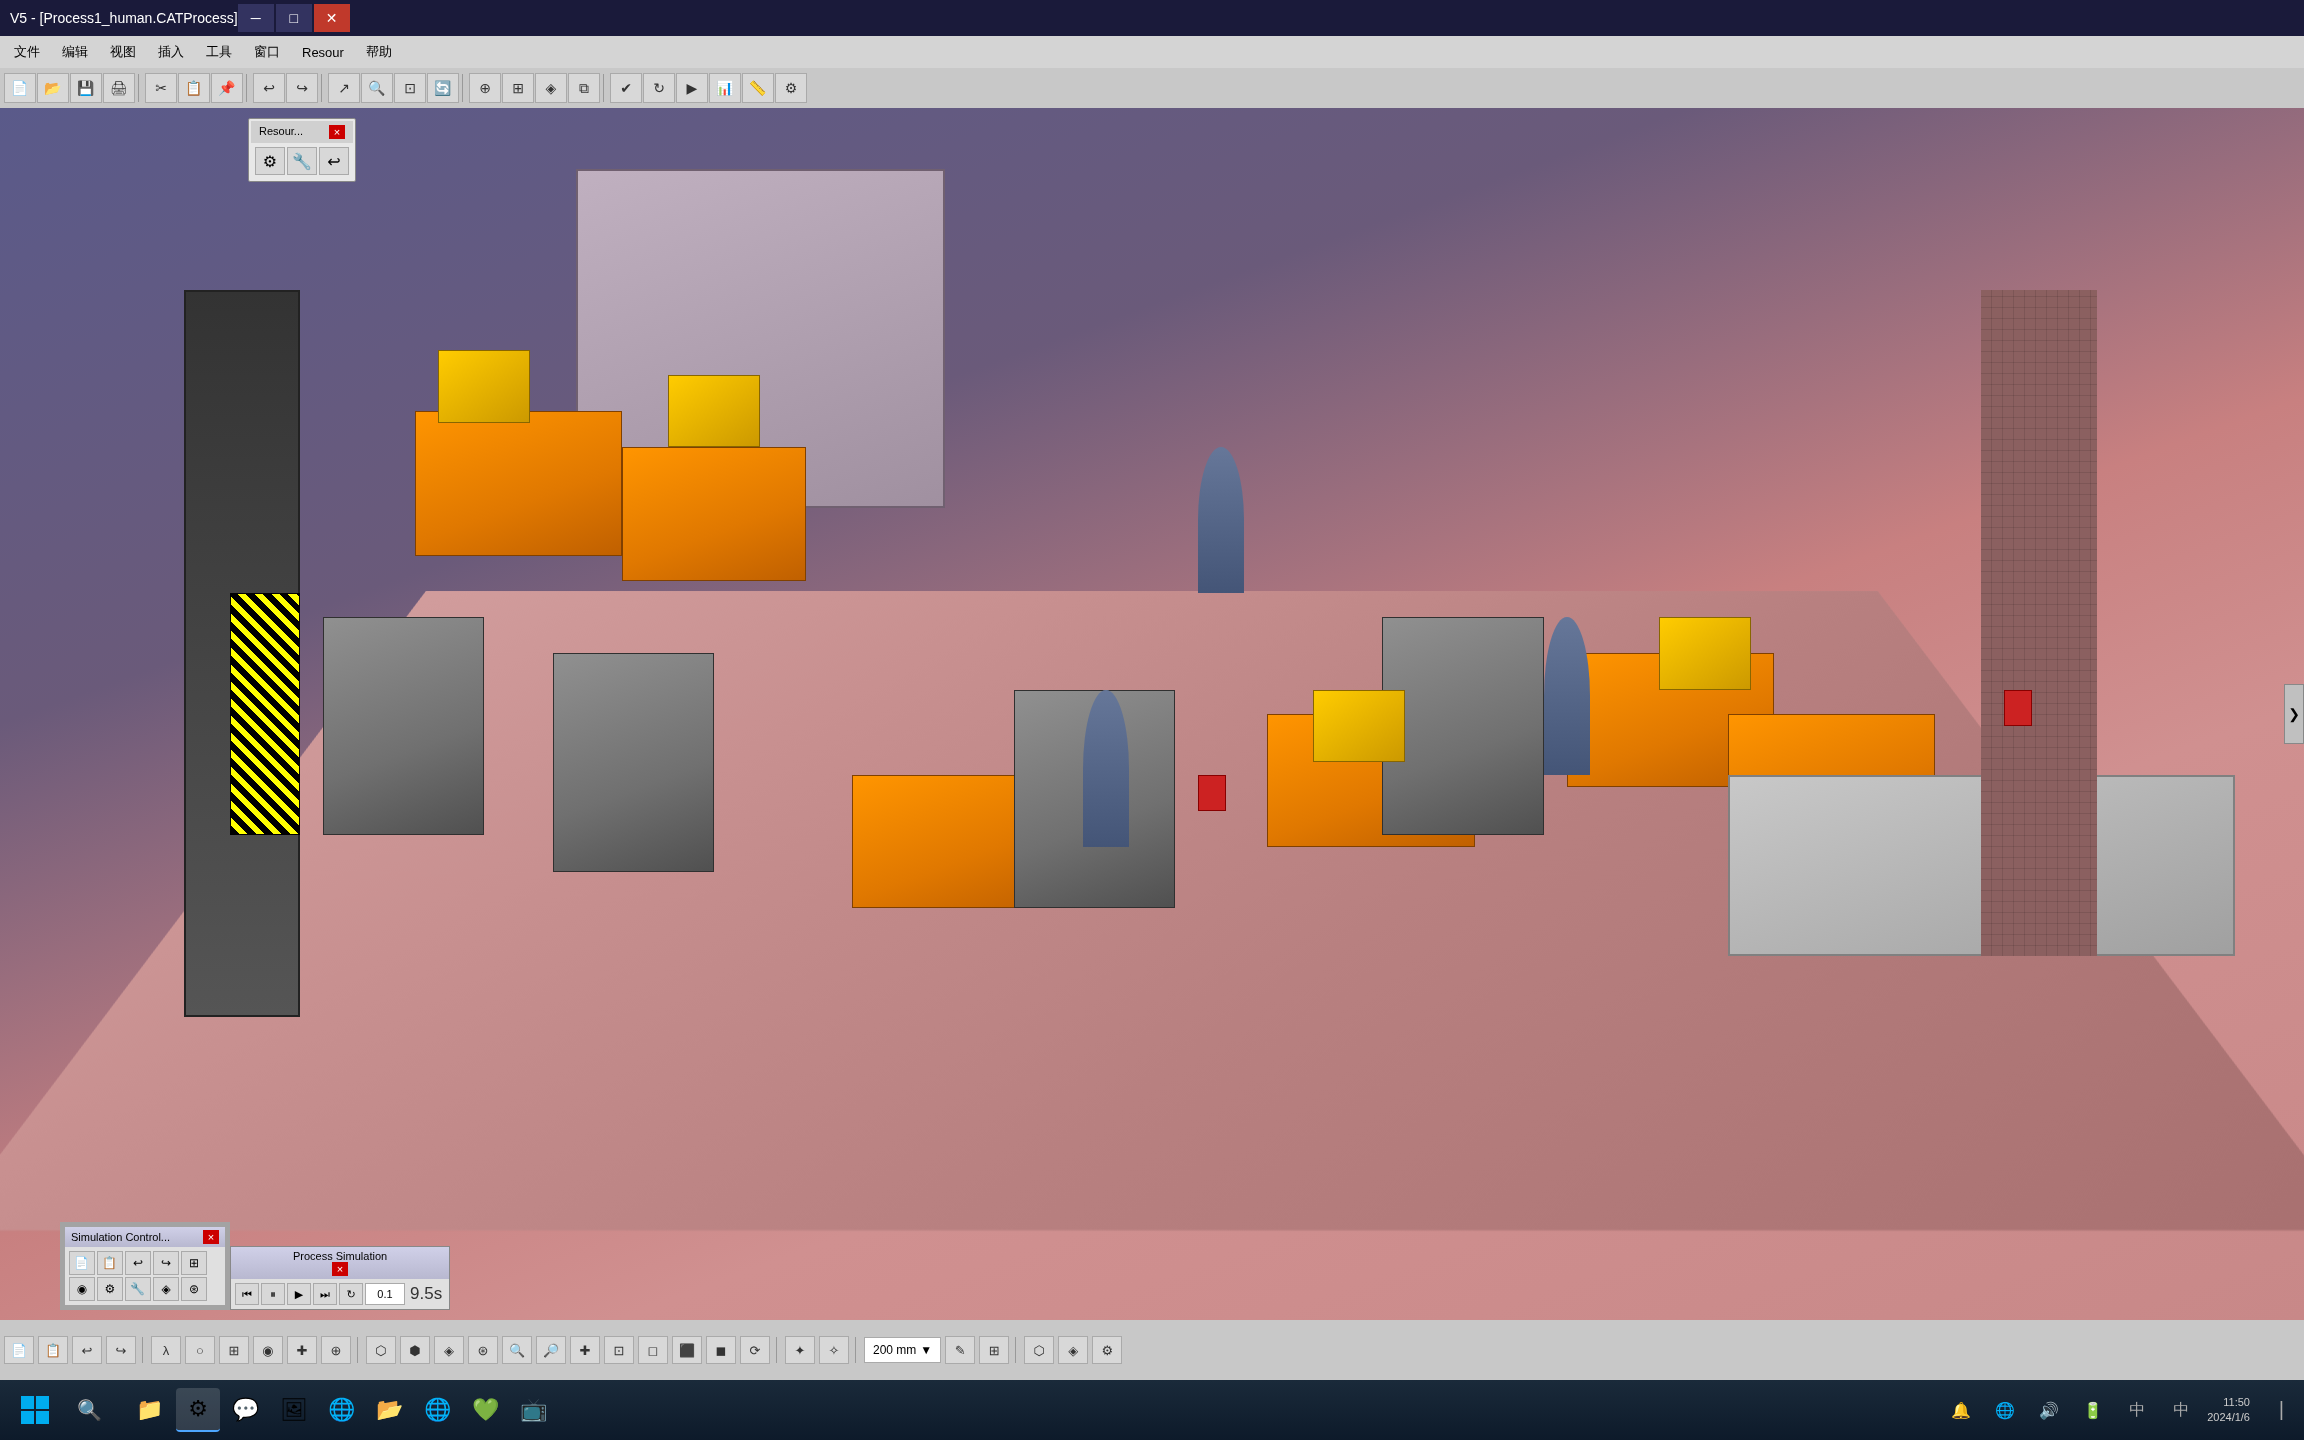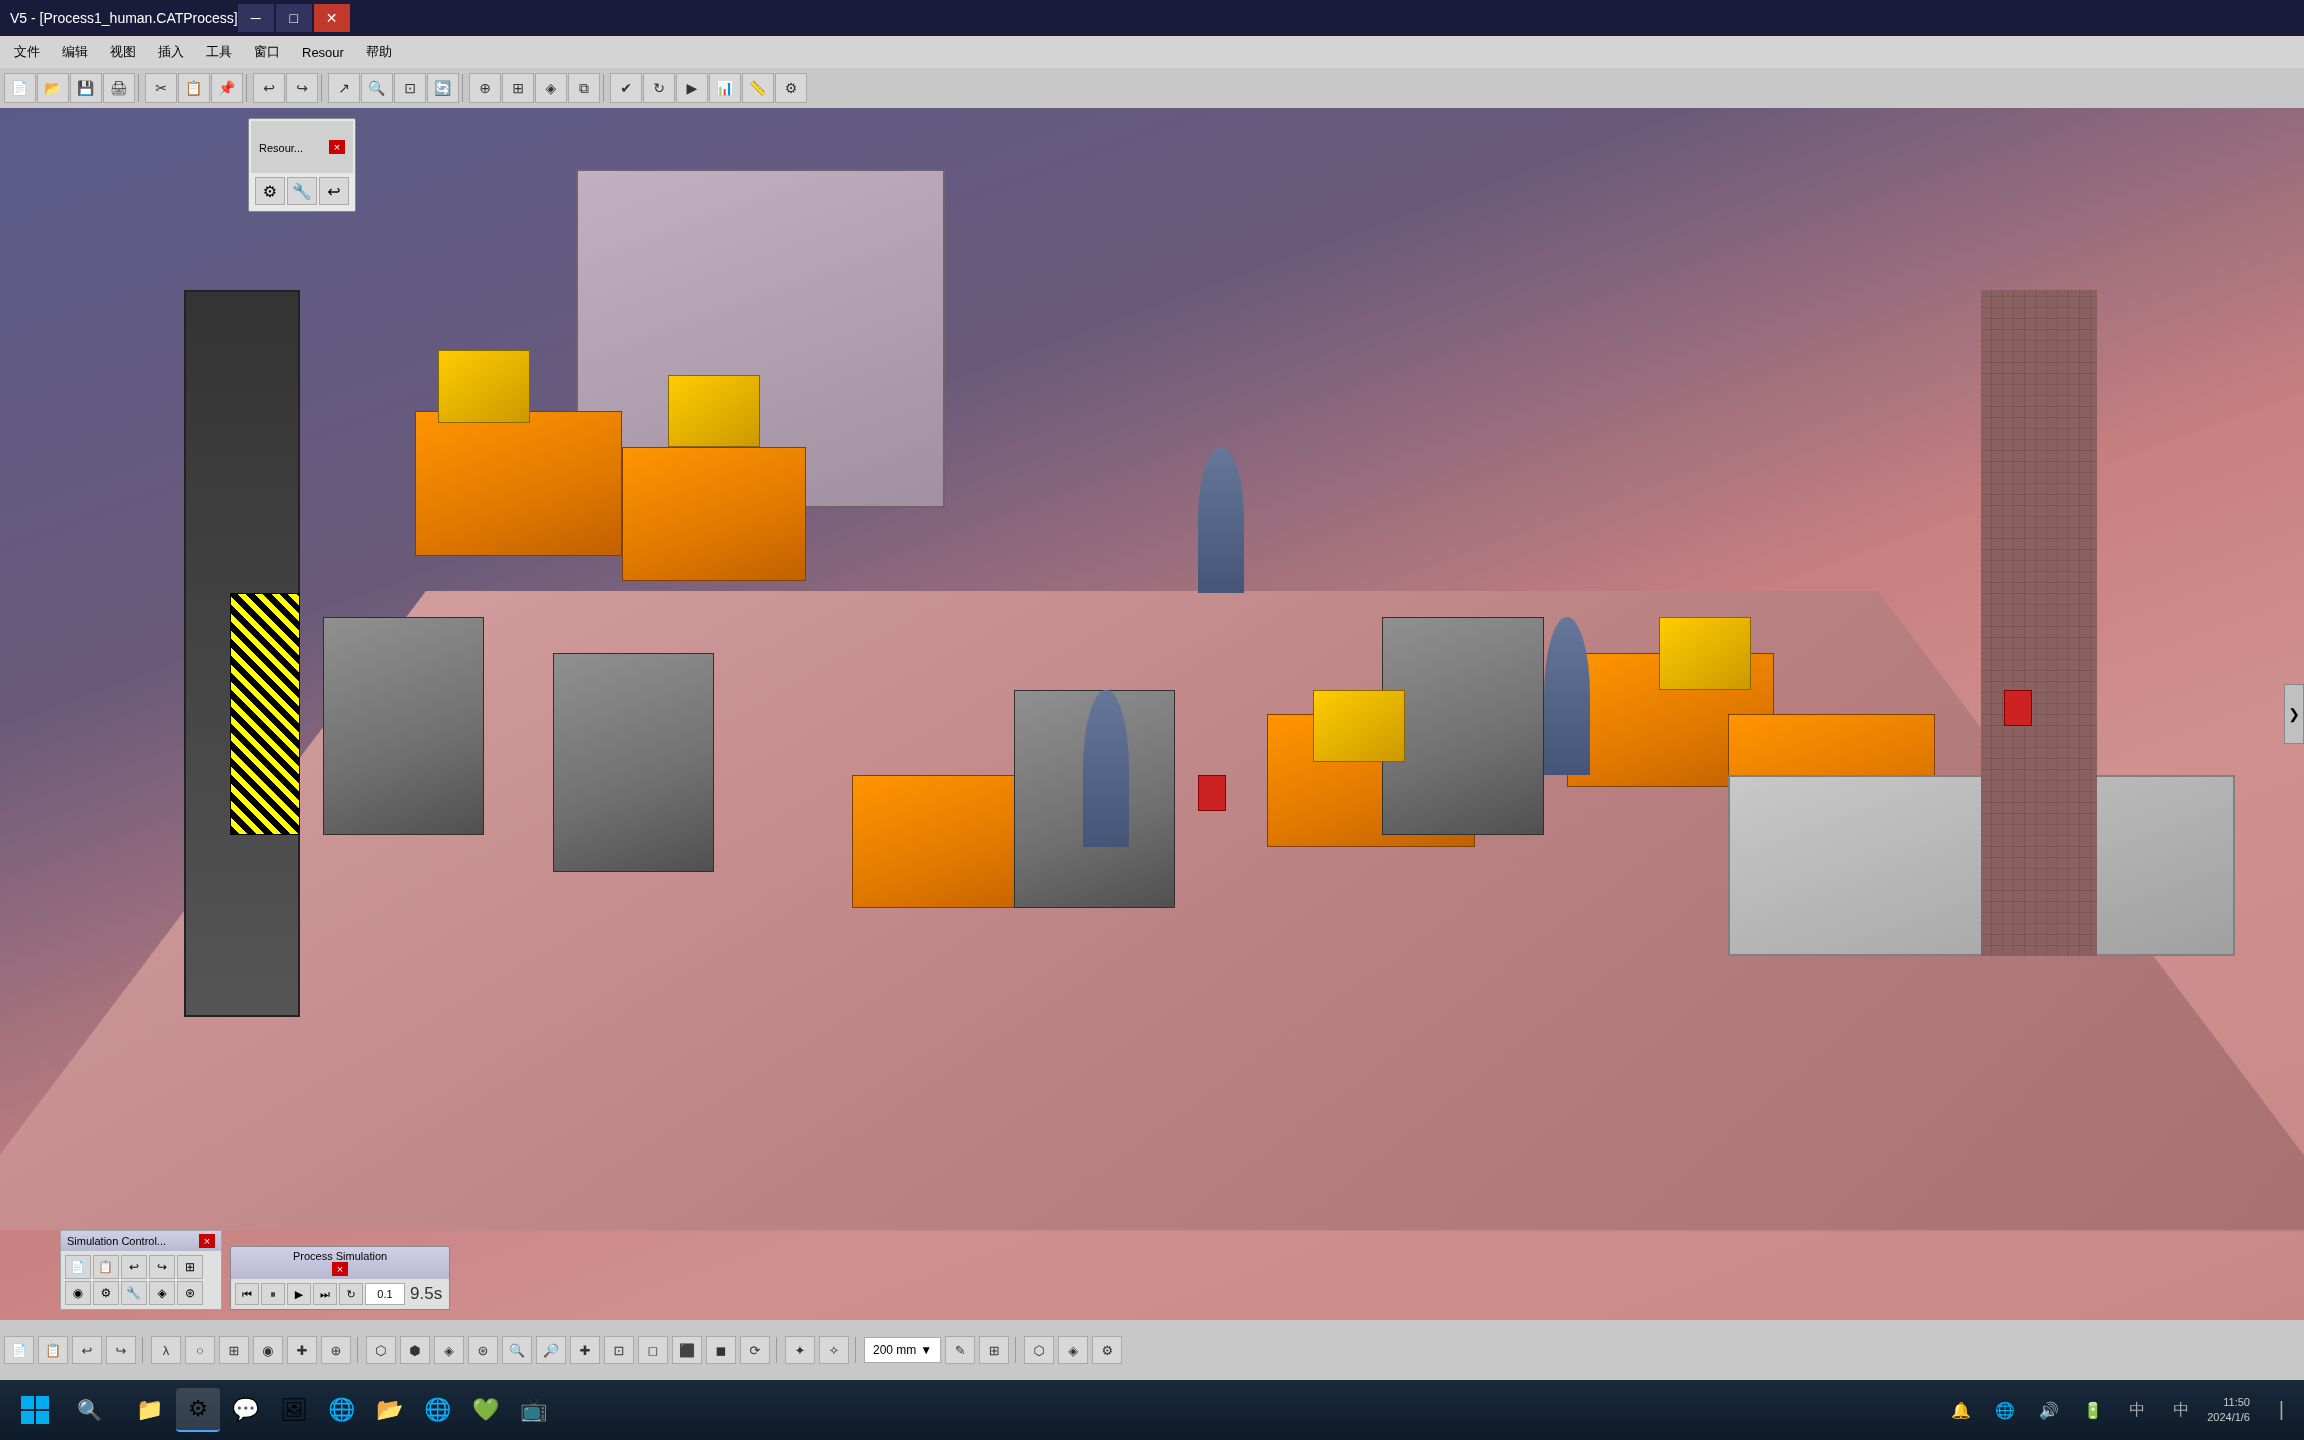--- a/index.html
+++ b/index.html
@@ -161,24 +161,24 @@
       top: 10px;
       left: 248px;
       background: #e8e8e8;
       border: 1px solid #888;
       border-radius: 2px;
       z-index: 200;
       padding: 2px;
     }
     #resource-popup-header {
       background: #d0d0d0;
-      padding: 19px 8px;
+      padding: 4px 8px;
       font-size: 11px;
       display: flex;
-      align-items: flex-end;
+      align-items: flex-start;
       justify-content: space-between;
       cursor: move;
     }
     #resource-popup-buttons {
       display: flex;
       gap: 2px;
       padding: 4px;
     }
     .popup-icon-btn {
       width: 30px;
@@ -351,21 +351,21 @@
       font-size: 16px;
       color: #aaa;
     }
 
     
     #sim-control-panel {
       position: absolute;
       bottom: 130px;
       left: 60px;
       background: #e0e0e0;
-      border: 1px solid #a3a3a3;
+      border: 5px solid #a3a3a3;
       z-index: 200;
       padding: 0;
       min-width: 160px;
     }
     #sim-control-header {
       background: linear-gradient(180deg, #d0d0e8 0%, #b8b8d0 100%);
       padding: 3px 6px;
       font-size: 11px;
       display: flex;
       align-items: center;

